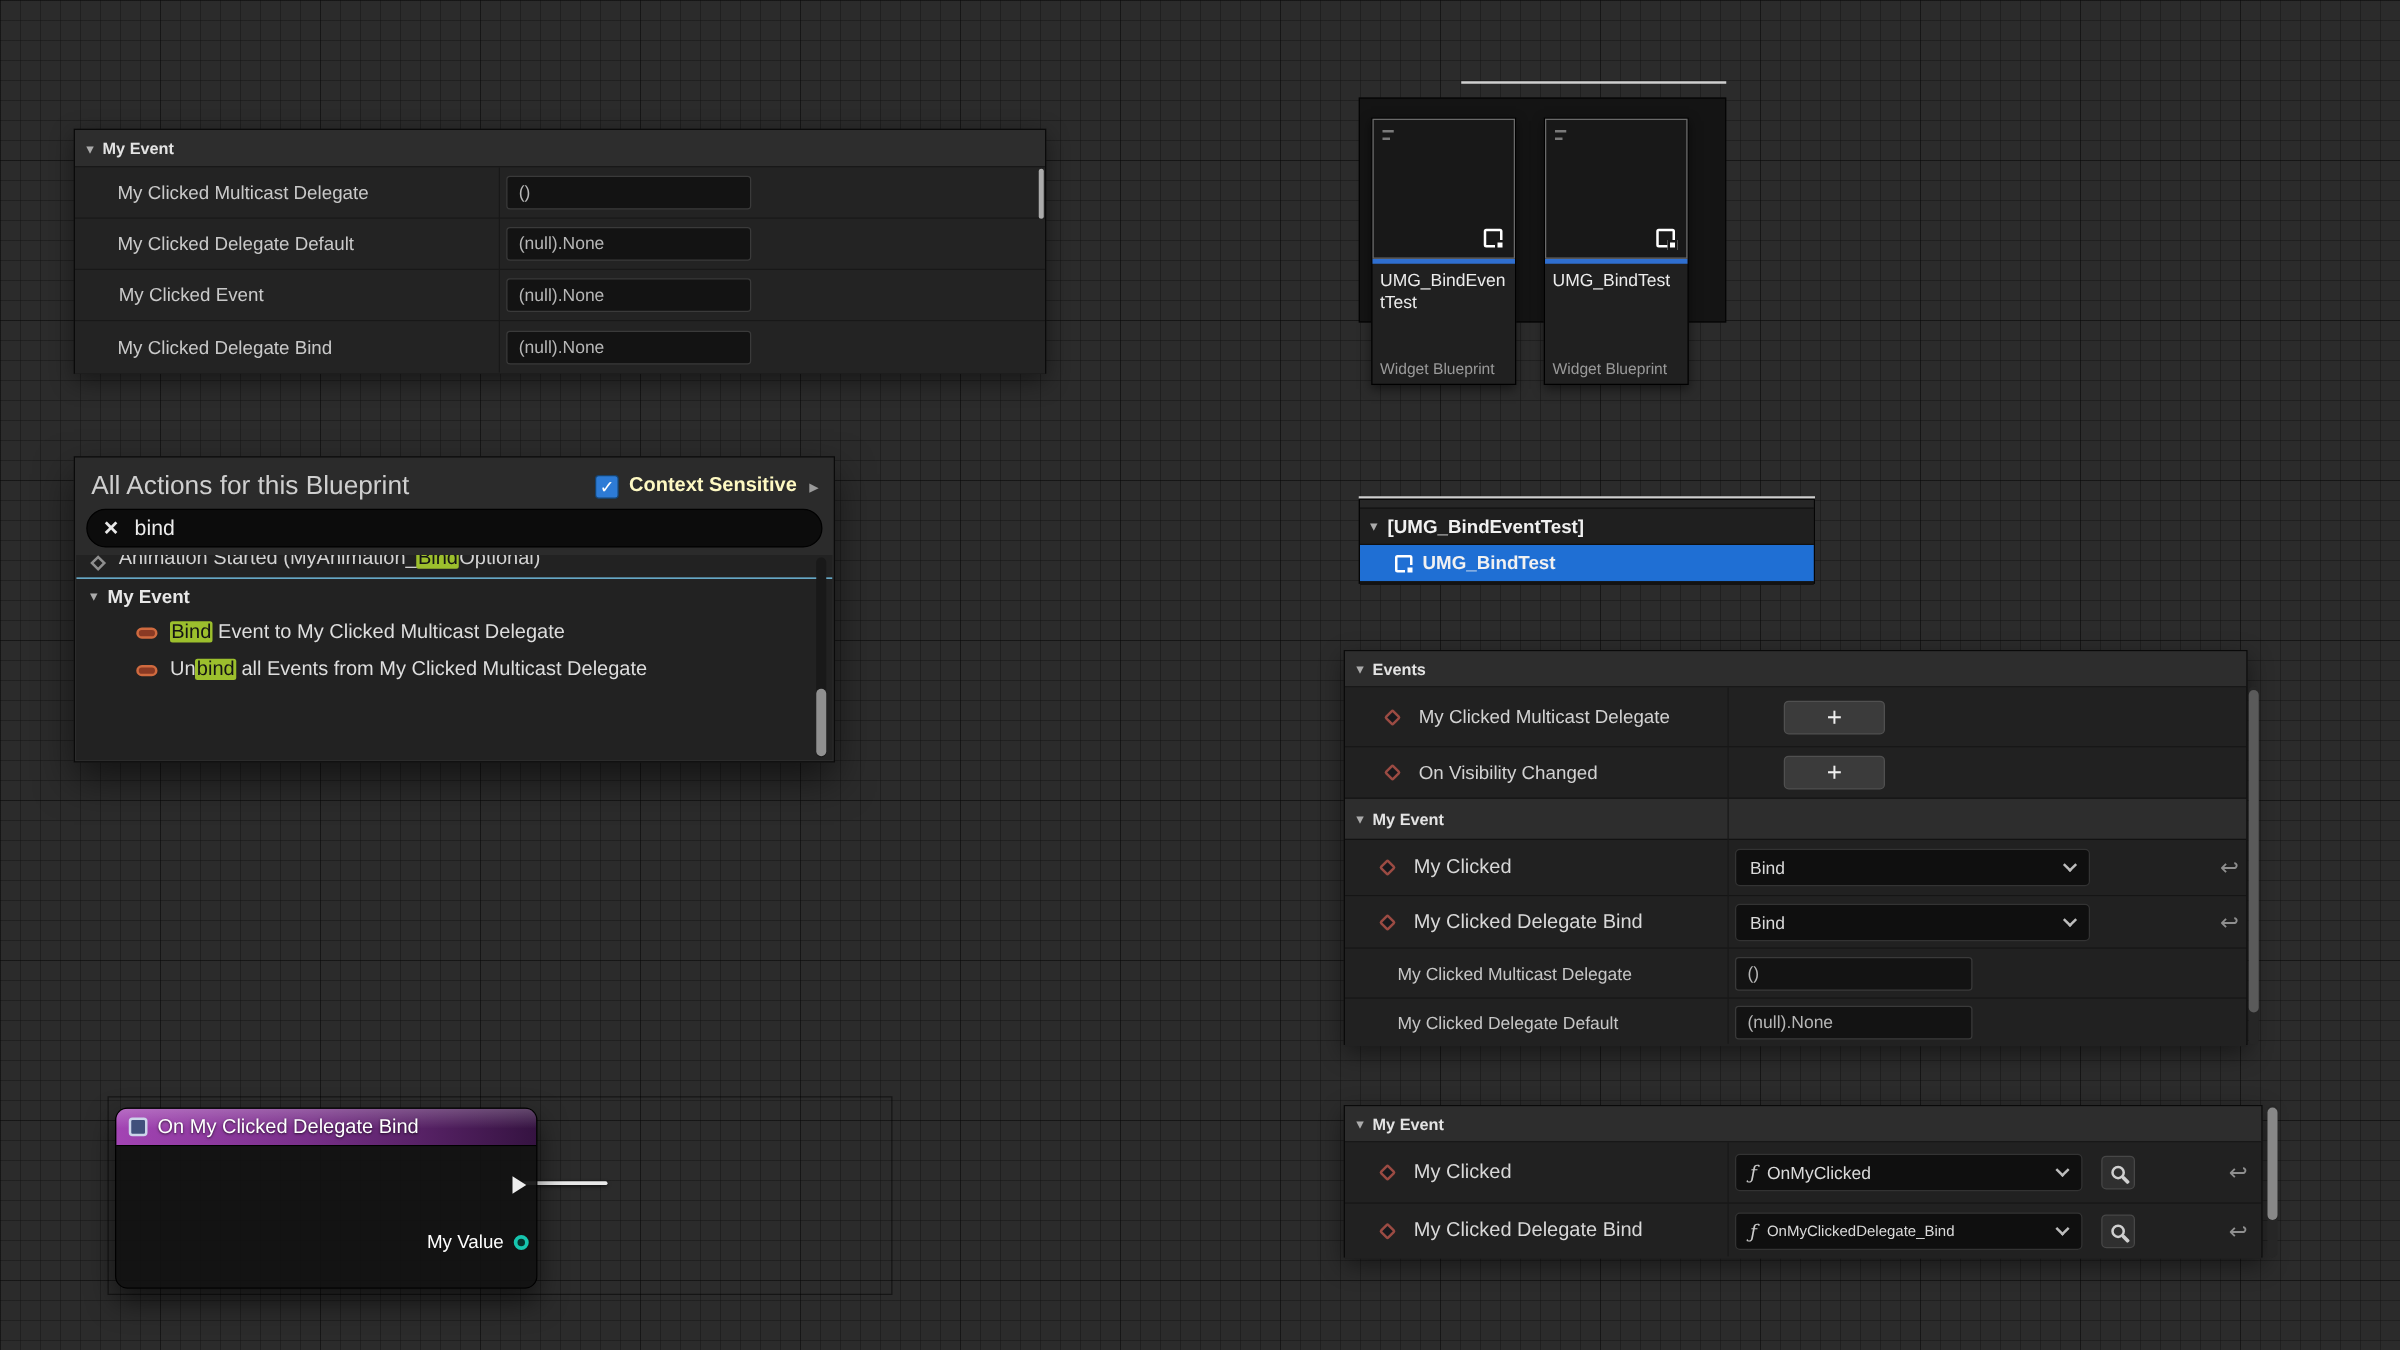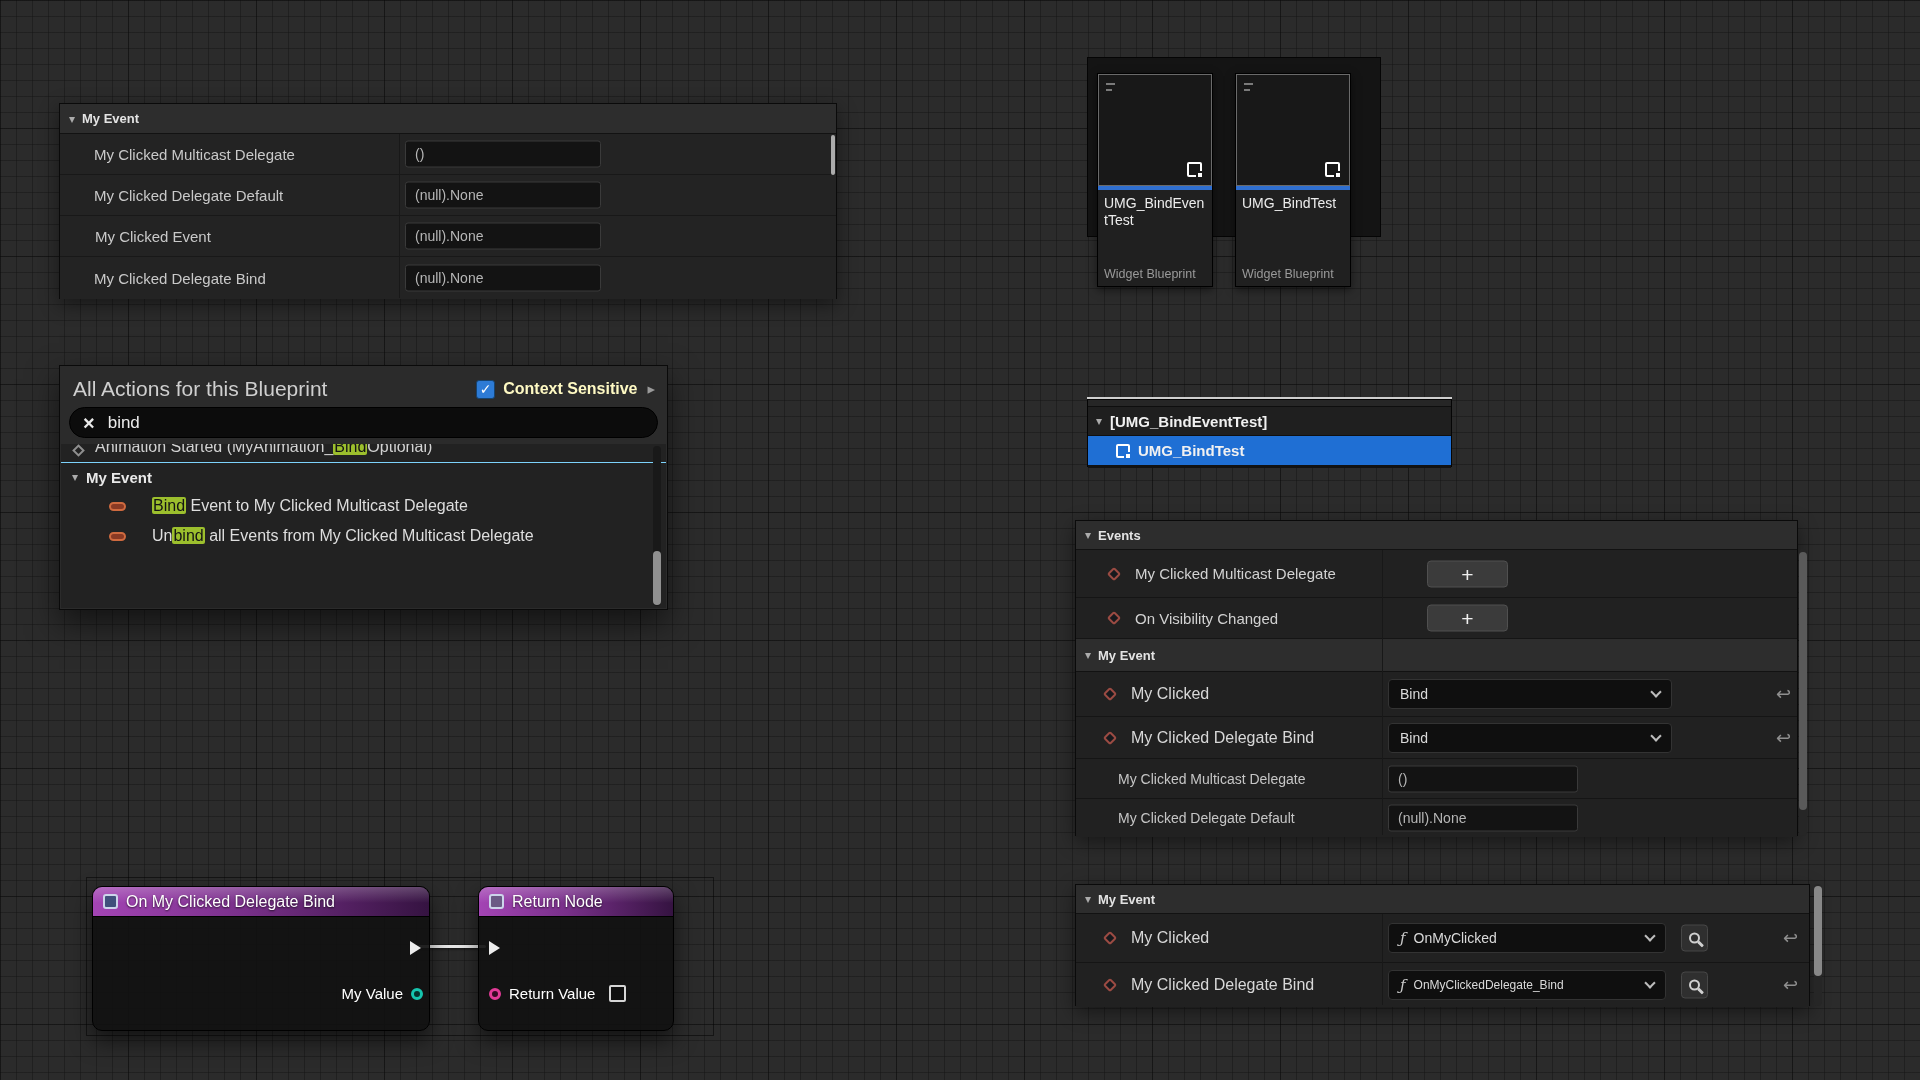--- a/index.html
+++ b/index.html
@@ -36,21 +36,21 @@
   .am-exp{color:#9a9a9a;font-size:15px;margin-left:10px}
   .searchbox{position:absolute;left:9px;right:9px;top:41px;height:31px;background:#0c0c0c;border:1px solid #000;border-radius:16px;display:flex;align-items:center;padding:0 13px;gap:13px}
   .sx{color:#e9e9e9;font-size:20px;font-weight:bold;line-height:1}
   .sval{color:#ececec;font-size:17px}
   .am-list{position:absolute;left:1px;right:1px;top:78px;bottom:1px;background:#222;overflow:hidden}
   .am-clip{height:19px;overflow:hidden;position:relative;color:#d2d2d2;border-bottom:1px solid #7dd3fc}
   .am-clip-inner{position:absolute;left:34px;top:-6px;font-size:16px;white-space:nowrap}
   .clip-diamond{position:absolute;left:13px;top:2px;width:9px;height:9px;transform:rotate(45deg);border:2px solid #8f8f8f;background:#222}
   .am-cat{height:28px;padding-left:11px;gap:8px;display:flex;align-items:center}
   .am-cat-label{font-weight:bold;font-size:15px;color:#e8e8e8}
-  .am-item{height:30px;padding-left:48px;gap:26px;display:flex;align-items:center}
+  .am-item{height:30px;padding-left:48px;gap:10px;display:flex;align-items:center}
   .am-text{font-size:16px;color:#dedede;white-space:nowrap}
   .hl{background:#9cbf2d;color:#141414;border-radius:2px;padding:0 1px}
   .pill{width:17px;height:9px;border-radius:5px;background:#8a3a24;border:2px solid #cf6a3f;flex:none}
   .am-scroll{position:absolute;right:5px;top:2px;bottom:2px;width:8px;background:#191919;border-radius:4px}
   .am-thumb{position:absolute;left:0;top:105px;width:8px;height:54px;background:#909090;border-radius:4px}
 
   
   #p-browser{position:absolute;background:#141414;border:1px solid #050505}
   .asset-card{position:absolute;width:116px;height:214px;background:#202020;border:1px solid #000;box-shadow:0 3px 8px rgba(0,0,0,.5)}
   .thumb{height:112px;background:#181818;border:1px solid #6a6a6a;position:relative}
@@ -171,21 +171,21 @@
         <span class="pill"></span>
         <span class="am-text"><span>Un</span><span class="hl">bind</span><span> all Events from My Clicked Multicast Delegate</span></span>
       </div>
       <div class="am-scroll">
         <div class="am-thumb"></div>
       </div>
     </div>
   </div>
 
   <div class="lightline" style="left:1169px;top:65px;width:212px"></div>
-  <div id="p-browser" style="left:1087px;top:57px;width:294px;height:180px">
+  <div id="p-browser" style="left:1087px;top:78px;width:294px;height:180px">
     <div class="asset-card" style="left:9px;top:15px">
       <div class="thumb">
         <span class="dash" style="left:7px;top:8px;width:9px"></span>
         <span class="dash" style="left:7px;top:14px;width:6px"></span>
         <span class="widget-icon">
             <b></b>
           </span>
       </div>
       <div class="type-bar"></div>
       <div class="cinfo">
@@ -325,26 +325,14 @@
       <span class="node-icon"></span>
       <span class="ntitle">On My Clicked Delegate Bind</span>
     </div>
     <div class="exec-pin" style="right:8px;top:54px"></div>
     <div class="pin-row" style="right:6px;top:98px">
       <span class="pin-label">My Value</span>
       <span class="pin-circle teal"></span>
     </div>
   </div>
 
-  <div class="bnode" style="left:478px;top:886px;width:196px;height:145px">
-    <div class="nheader">
-      <span class="node-icon" style="background:#6b5a85"></span>
-      <span class="ntitle">Return Node</span>
-    </div>
-    <div class="exec-pin" style="left:10px;top:54px"></div>
-    <div class="pin-row" style="left:10px;top:98px">
-      <span class="pin-circle magenta"></span>
-      <span class="pin-label">Return Value</span>
-      <span class="retcheck"></span>
-    </div>
-  </div>
 
 </div>
 
 </body></html>

